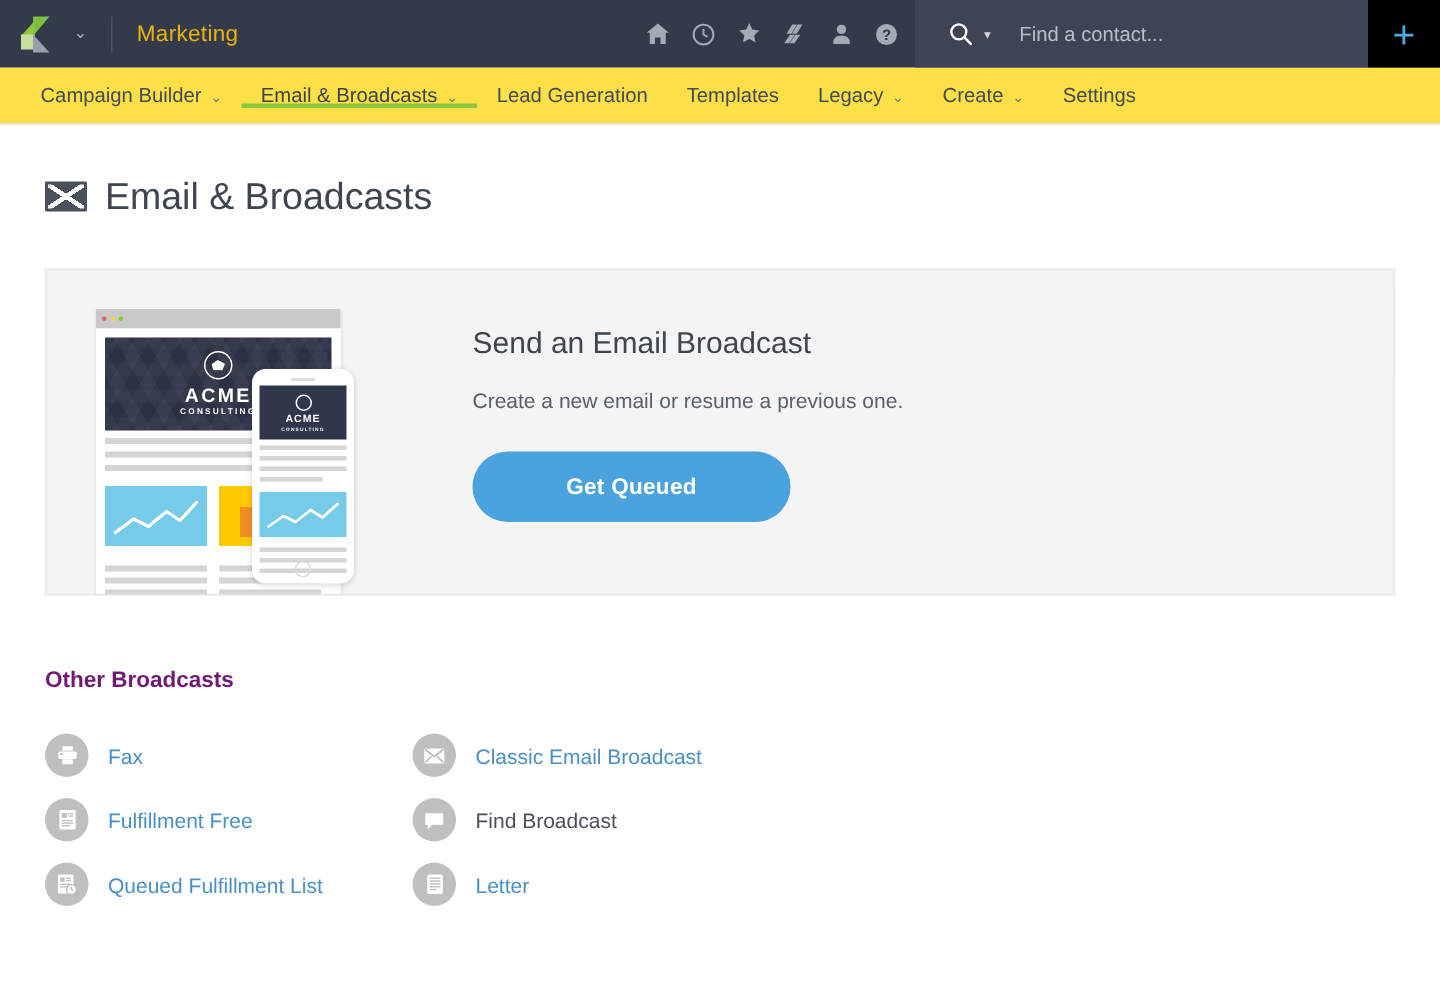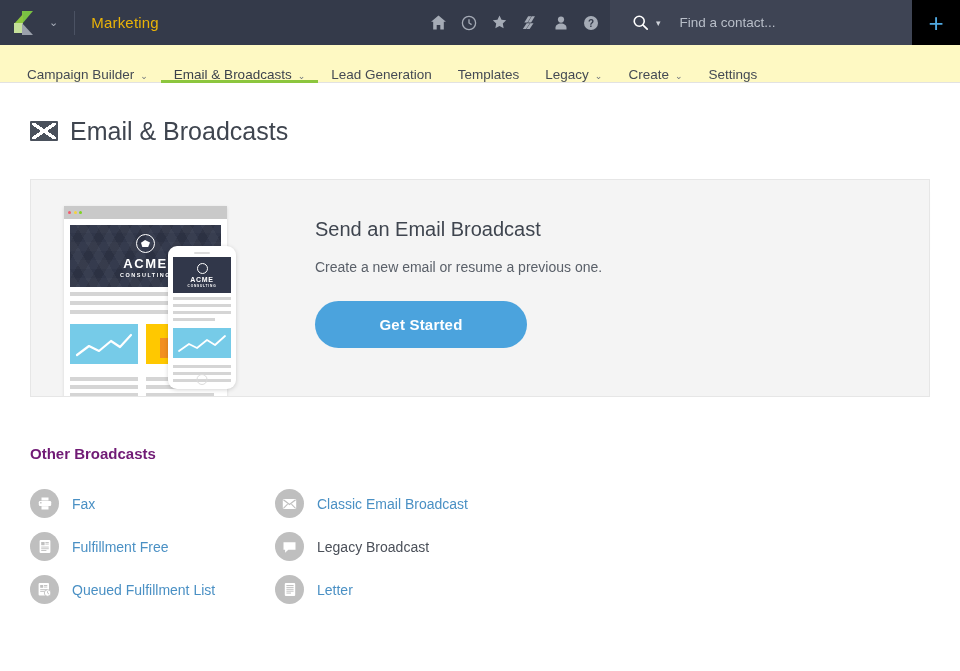--- a/index.html
+++ b/index.html
@@ -83,23 +83,23 @@
     position: absolute; right: 0; top: 0;
     width: 48px; height: 45px; background: #000000;
     display: flex; align-items: center; justify-content: center;
     color: #4fa8e0; font-size: 26px; font-weight: 300; line-height: 1;
   }
 
   
   .navbar {
     height: 38px;
     border-bottom: 1px solid #e2e2e2;
-    display: flex; align-items: flex-end;
+    display: flex; align-items: center;
     padding-left: 14px;
-    background: #fef9c3;
+    background: #fde047;
   }
   .nav-item {
     display: flex; align-items: center; gap: 6px;
     padding: 0 13px;
     font-size: 13.5px; color: #444a54;
     position: relative;
     white-space: nowrap;
   }
   .nav-item .nv-caret { font-size: 9px; color: #6c727c; position: relative; top: 1px; }
   .nav-item.active { color: #3c424c; }
@@ -500,21 +500,21 @@
         <div class="ph-line" style="width:100%;margin-top:7px"></div>
         <div class="ph-line" style="width:100%"></div>
         <div class="ph-line" style="width:100%"></div>
         <span class="home-btn"></span>
       </div>
     </div>
 
     <div class="promo-right">
       <div class="promo-h">Send an Email Broadcast</div>
       <div class="promo-p">Create a new email or resume a previous one.</div>
-      <button class="get-started">Get Started</button>
+      <button class="get-started">Get Queued</button>
     </div>
   </div>
 
   <div class="other-title">Other Broadcasts</div>
 
   <div class="ob-grid">
 
     <div class="ob-item">
       <span class="ob-circle">
         <svg width="16" height="15" viewBox="0 0 16 15">
@@ -552,21 +552,21 @@
       </span>
       <span class="ob-label">Fulfillment Free</span>
     </div>
 
     <div class="ob-item">
       <span class="ob-circle">
         <svg width="15" height="14" viewBox="0 0 15 14">
             <path fill="#fff" d="M1.5 2.2h12v7.6H6.3l-3.2 3v-3H1.5z"></path>
           </svg>
       </span>
-      <span class="ob-label plain">Legacy Broadcast</span>
+      <span class="ob-label plain">Find Broadcast</span>
     </div>
 
     <div class="ob-item">
       <span class="ob-circle">
         <svg width="15" height="15" viewBox="0 0 15 15">
             <rect x="1.6" y="1" width="10.4" height="12.6" rx="1" fill="#fff"></rect>
             <rect x="3.2" y="3" width="3" height="2.8" fill="#bfbfbf"></rect>
             <rect x="7" y="3" width="3.3" height="0.9" fill="#bfbfbf"></rect>
             <rect x="7" y="4.6" width="3.3" height="0.9" fill="#bfbfbf"></rect>
             <rect x="3.2" y="7.2" width="7.1" height="0.9" fill="#bfbfbf"></rect>

